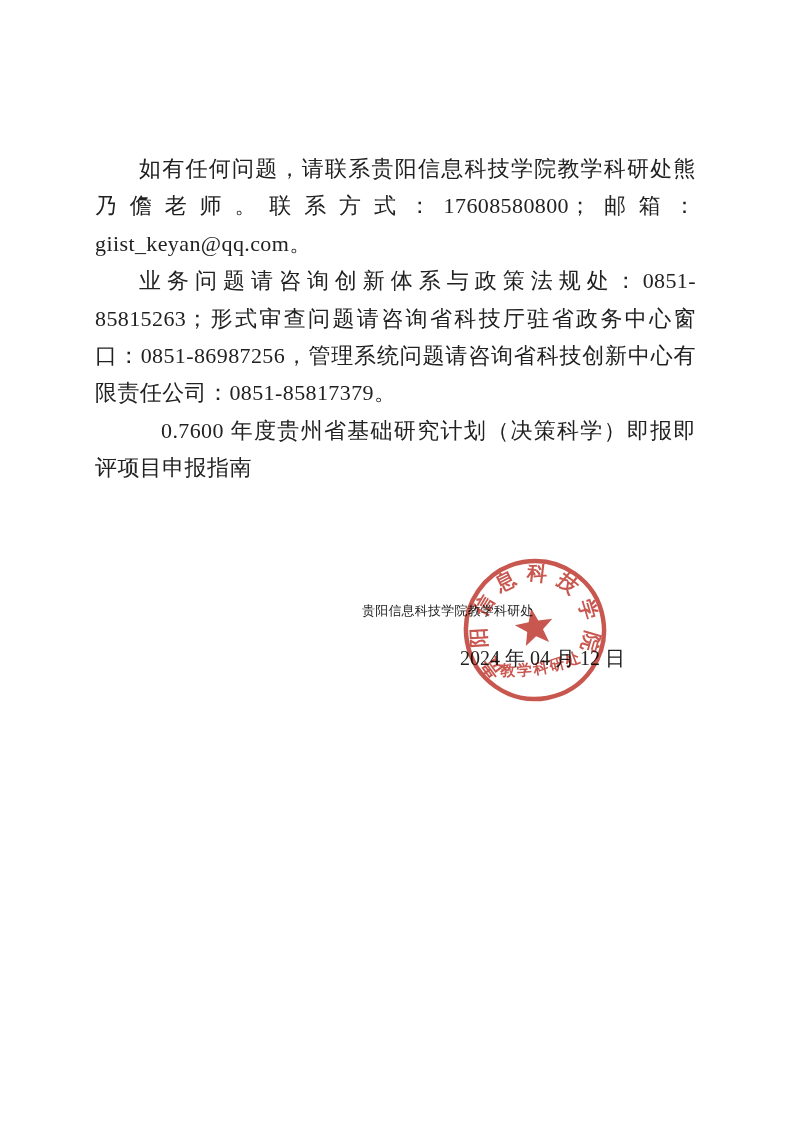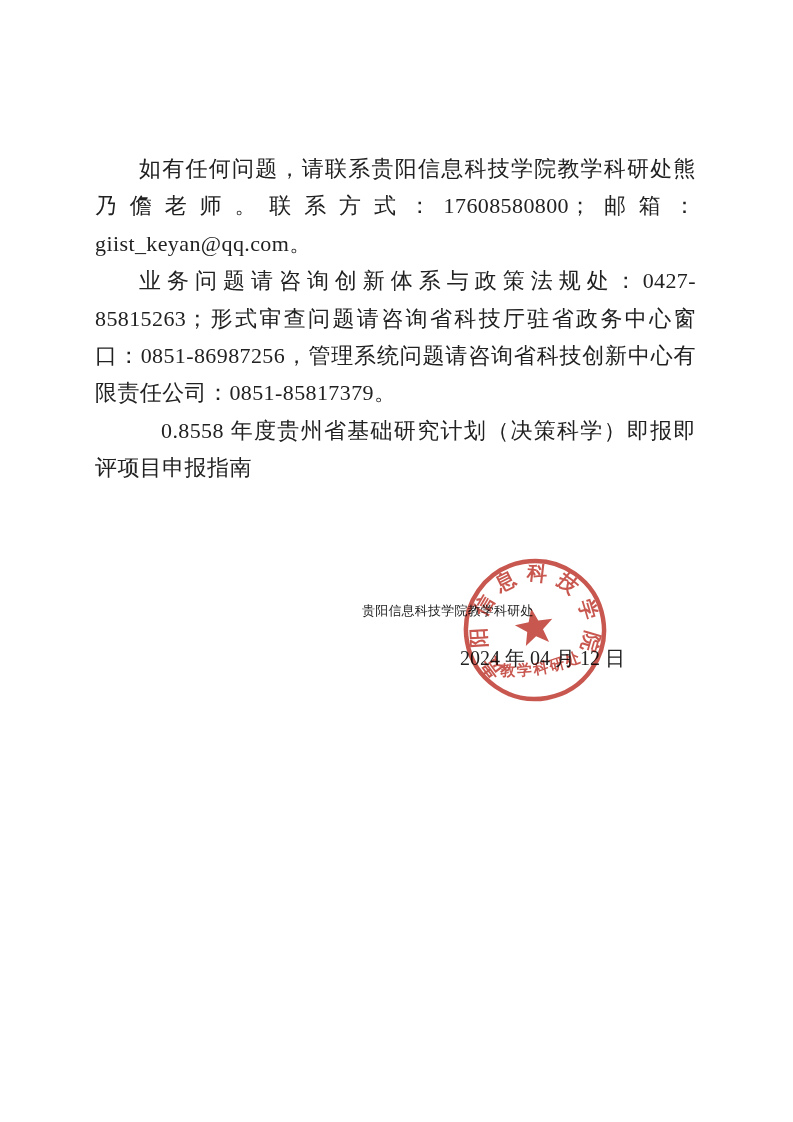--- a/index.html
+++ b/index.html
@@ -76,22 +76,22 @@
     letter-spacing: 1px;
   }
 </style>
 </head>
 <body>
 
 <div class="page">
 
   <div class="body-text">
     <p class="indent-2">如有任何问题，请联系贵阳信息科技学院教学科研处熊乃儋老师。联系方式：17608580800；邮箱：giist_keyan@qq.com。</p>
-    <p class="indent-2">业务问题请咨询创新体系与政策法规处：0427-85815263；形式审查问题请咨询省科技厅驻省政务中心窗口：0851-86987256，管理系统问题请咨询省科技创新中心有限责任公司：0851-85817379。</p>
-    <p class="indent-3">0.8558 年度贵州省基础研究计划（决策科学）即报即评项目申报指南</p>
+    <p class="indent-2">业务问题请咨询创新体系与政策法规处：0851-85815263；形式审查问题请咨询省科技厅驻省政务中心窗口：0851-86987256，管理系统问题请咨询省科技创新中心有限责任公司：0851-85817379。</p>
+    <p class="indent-3">0.7600 年度贵州省基础研究计划（决策科学）即报即评项目申报指南</p>
   </div>
 
   <div class="signature-org">贵阳信息科技学院教学科研处</div>
 
   <div class="signature-date">2024 年 04 月 12 日</div>
 
   <svg class="seal" viewBox="0 0 150 150" xmlns="http://www.w3.org/2000/svg">
     <defs>
       <path id="sealArcTop" d="M 31.7 100 A 50 50 0 1 1 118.3 100" fill="none"></path>
       <path id="sealArcBottom" d="M 36 114 Q 75 123 114 114" fill="none"></path>

